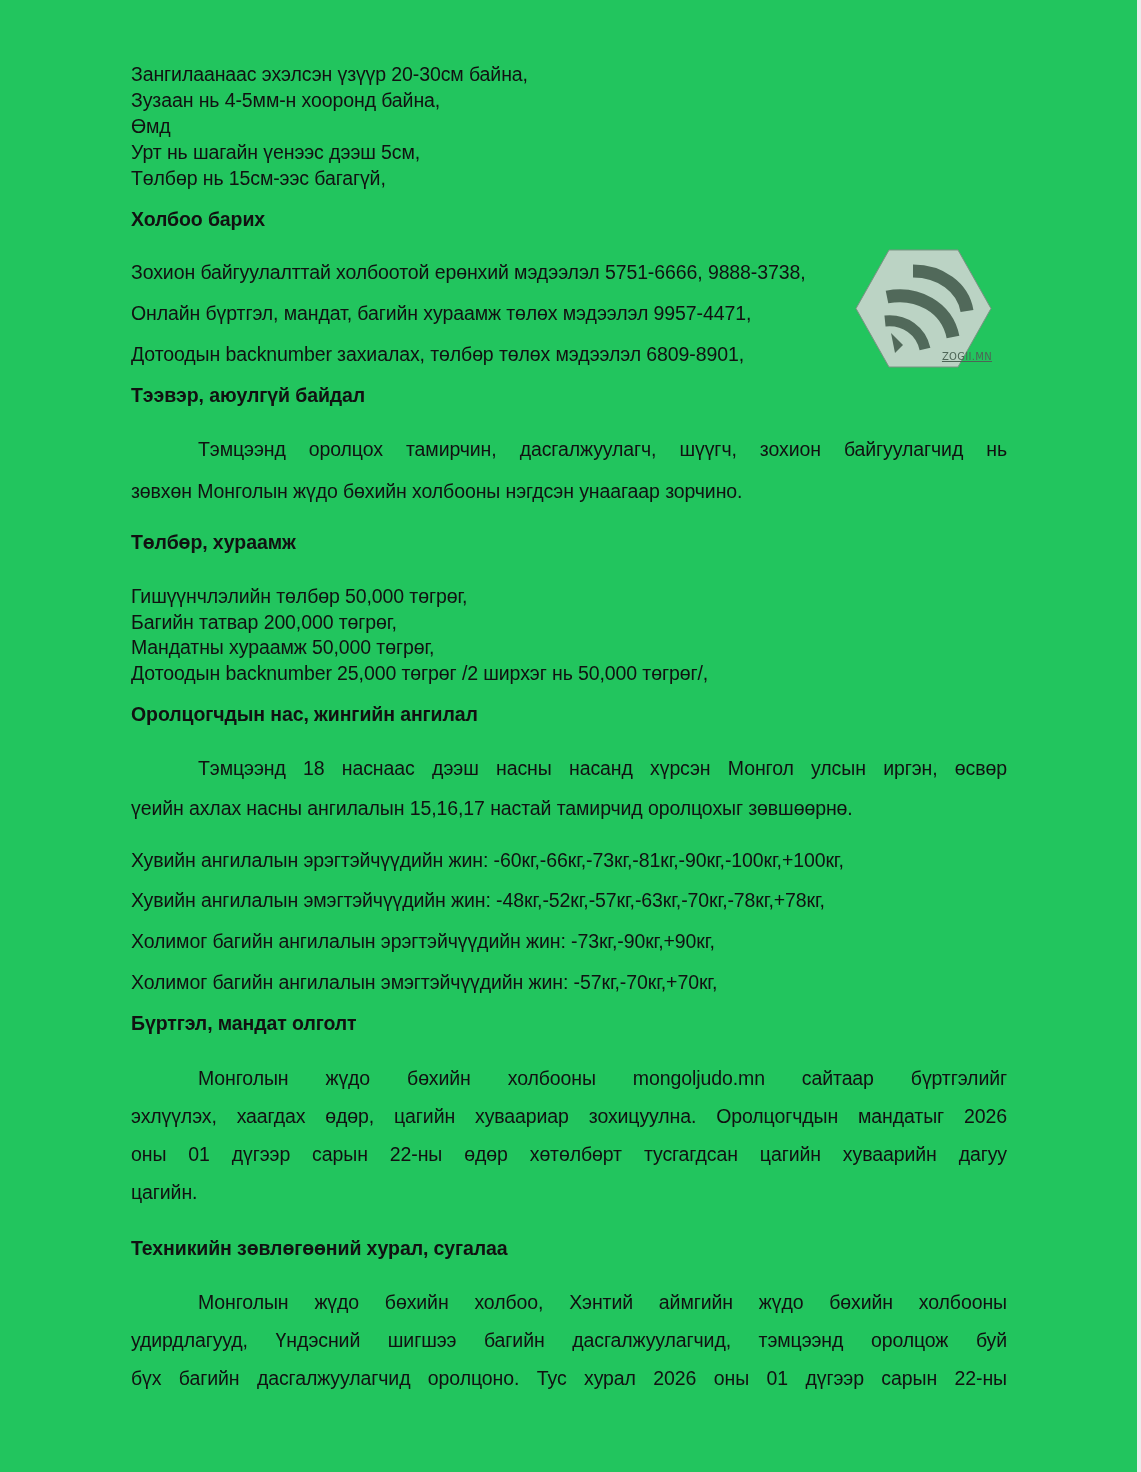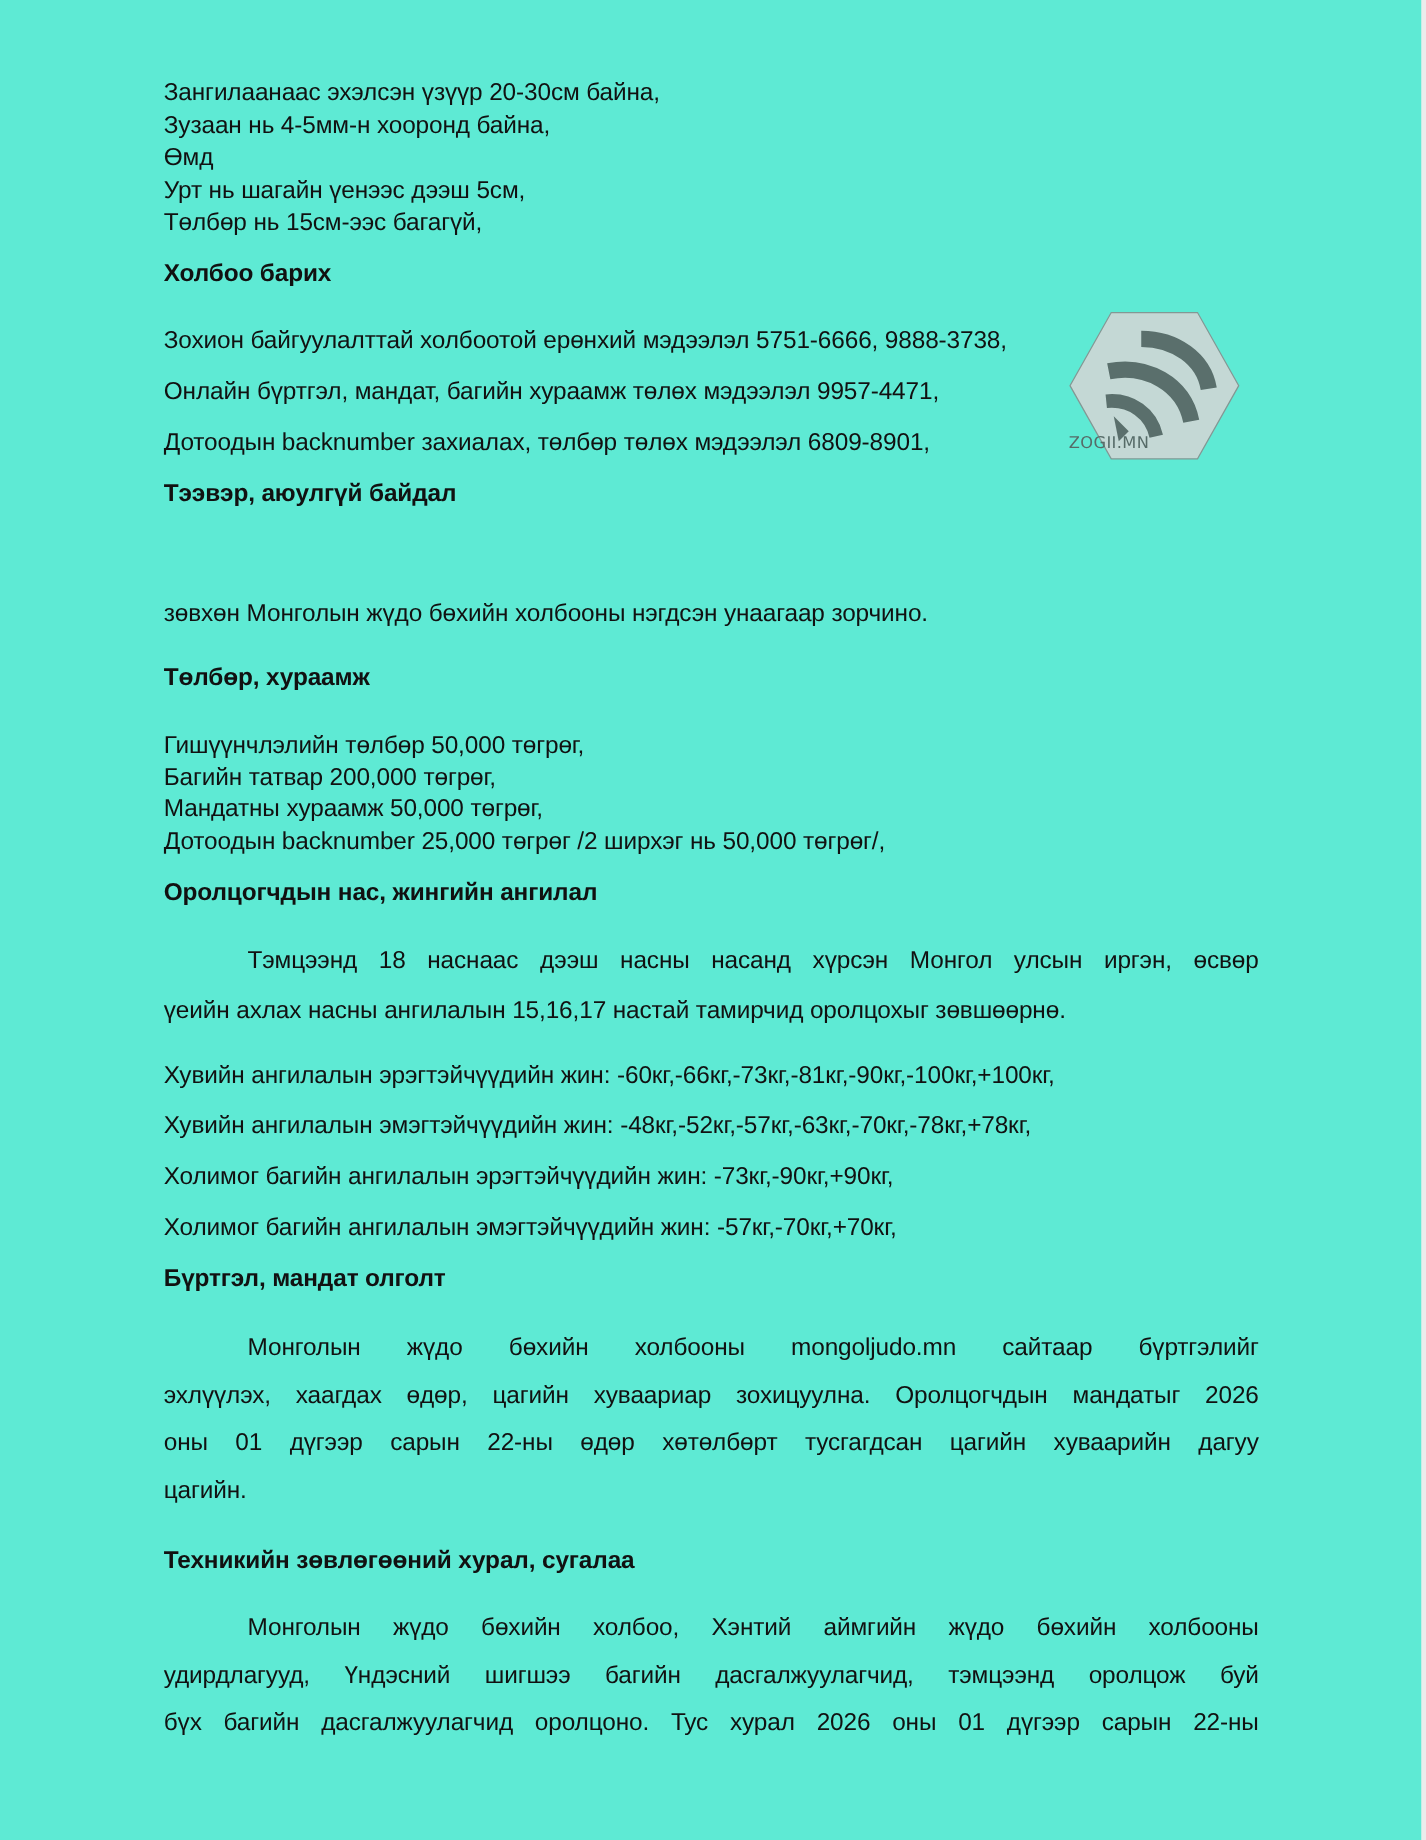--- a/index.html
+++ b/index.html
@@ -13,21 +13,21 @@
       position: relative;
       overflow: hidden;
       font-family: "Liberation Sans", "DejaVu Sans", sans-serif;
       color: #111111;
     }
     .page {
       position: absolute;
       left: 0; top: 0;
       width: 1137px;
       height: 1472px;
-      background: #5eead4;
+      background: #22c55e;
       border-right: 4px solid #ececec;
     }
     .ln {
       position: absolute;
       left: 131px;
       font-size: 19.5px;
       line-height: 24px;
       white-space: nowrap;
       letter-spacing: -0.1px;
     }
@@ -53,44 +53,46 @@
       top: 249px;
       width: 137px;
       height: 119px;
       opacity: 0.85;
     }
     .watermark svg { display: block; }
     .wm-text {
       position: absolute;
       left: 0; right: 0;
       bottom: 6px;
-      text-align: left;
+      text-align: right;
       font-family: "DejaVu Sans", sans-serif;
-      font-size: 13px;
+      font-size: 10px;
       color: #555;
       letter-spacing: 0.3px;
+      text-decoration: underline;
     }
   </style>
 </head>
 <body>
 
 <div class="page">
 
   <div class="ln" style="top:62px">Зангилаанаас эхэлсэн үзүүр 20-30см байна,</div>
   <div class="ln" style="top:88px">Зузаан нь 4-5мм-н хооронд байна,</div>
   <div class="ln" style="top:114px">Өмд</div>
   <div class="ln" style="top:140px">Урт нь шагайн үенээс дээш 5см,</div>
   <div class="ln" style="top:166px">Төлбөр нь 15см-ээс багагүй,</div>
 
   <div class="ln h" style="top:207px">Холбоо барих</div>
   <div class="ln" style="top:260px">Зохион байгуулалттай холбоотой ерөнхий мэдээлэл 5751-6666, 9888-3738,</div>
   <div class="ln" style="top:301px">Онлайн бүртгэл, мандат, багийн хураамж төлөх мэдээлэл 9957-4471,</div>
   <div class="ln" style="top:342px">Дотоодын backnumber захиалах, төлбөр төлөх мэдээлэл 6809-8901,</div>
 
   <div class="ln h" style="top:383px">Тээвэр, аюулгүй байдал</div>
+  <div class="ln indent justify" style="top:437px">Тэмцээнд оролцох тамирчин, дасгалжуулагч, шүүгч, зохион байгуулагчид нь</div>
   <div class="ln" style="top:479px">зөвхөн Монголын жүдо бөхийн холбооны нэгдсэн унаагаар зорчино.</div>
 
   <div class="ln h" style="top:530px">Төлбөр, хураамж</div>
   <div class="ln" style="top:584px">Гишүүнчлэлийн төлбөр 50,000 төгрөг,</div>
   <div class="ln" style="top:610px">Багийн татвар 200,000 төгрөг,</div>
   <div class="ln" style="top:635px">Мандатны хураамж 50,000 төгрөг,</div>
   <div class="ln" style="top:661px">Дотоодын backnumber 25,000 төгрөг /2 ширхэг нь 50,000 төгрөг/,</div>
 
   <div class="ln h" style="top:702px">Оролцогчдын нас, жингийн ангилал</div>
   <div class="ln indent justify" style="top:756px">Тэмцээнд 18 наснаас дээш насны насанд хүрсэн Монгол улсын иргэн, өсвөр</div>

